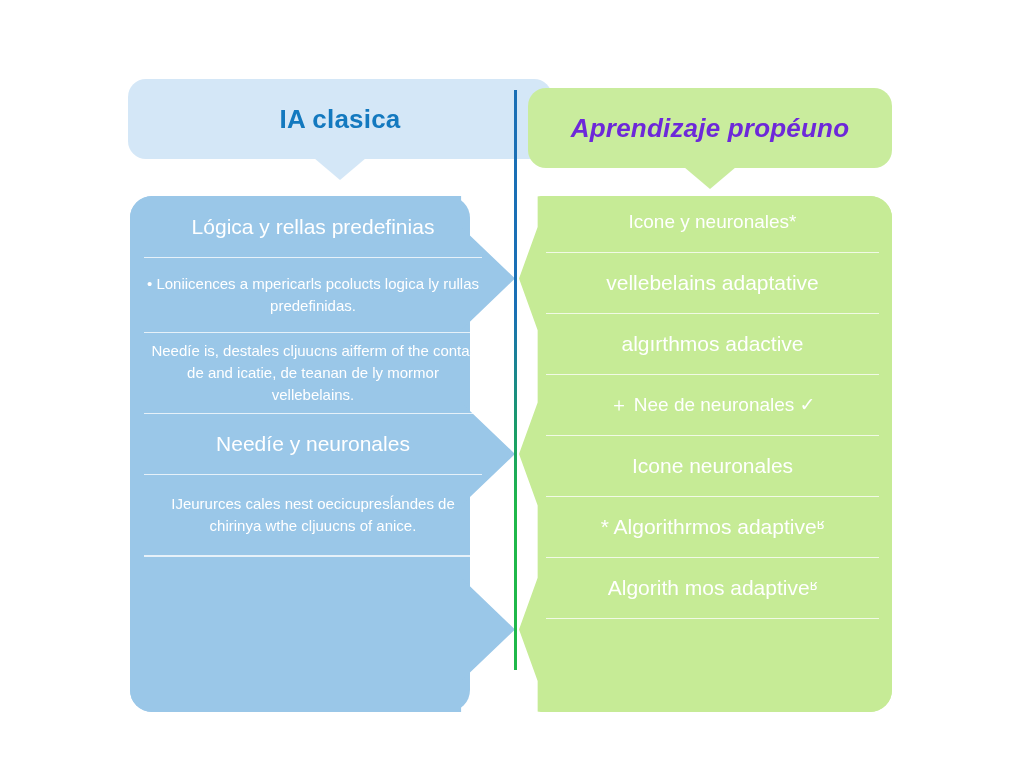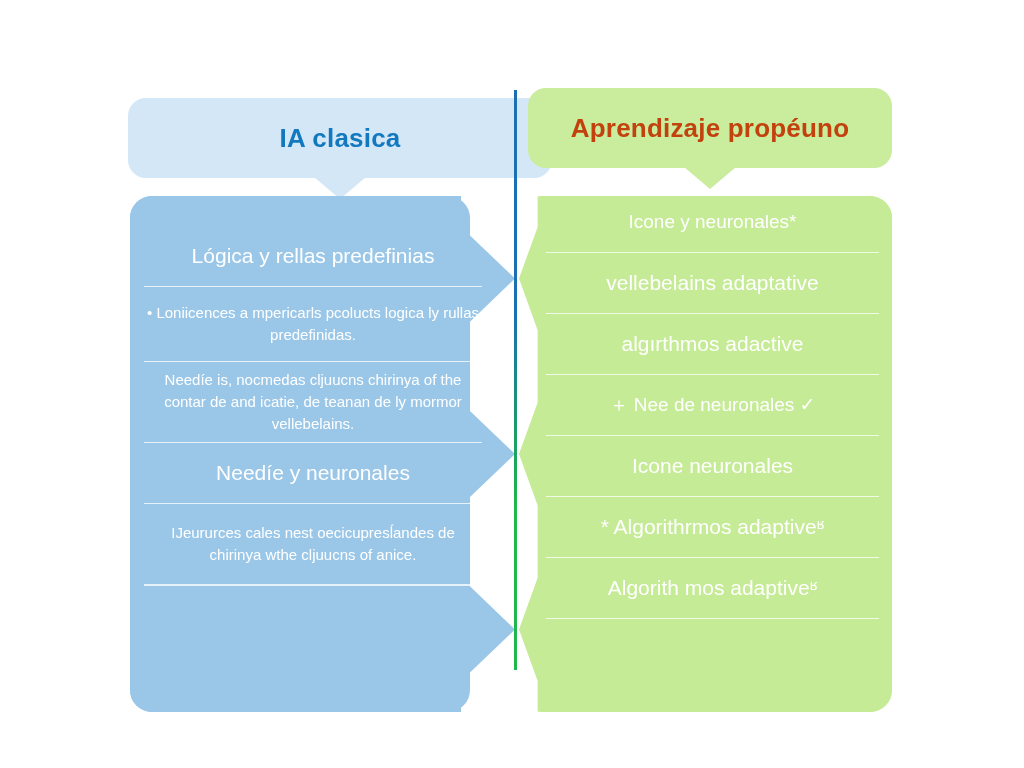--- a/index.html
+++ b/index.html
@@ -45,21 +45,21 @@
     left: 50%;
     transform: translateX(-50%);
     width: 0;
     height: 0;
     border-left: 26px solid transparent;
     border-right: 26px solid transparent;
   }
 
   #header-left {
     left: 128px;
-    top: 98px;
+    top: 79px;
     width: 424px;
     height: 80px;
     background: #d4e7f7;
   }
   #header-left .header-title { color: #1379bf; }
   #header-left .header-tail { border-top: 22px solid #d4e7f7; }
 
   #header-right {
     left: 528px;
     top: 88px;
@@ -155,21 +155,21 @@
 
   
   .items {
     position: relative;
     z-index: 3;
     box-sizing: border-box;
   }
   #items-left {
     position: absolute;
     left: 138px;
-    top: 226px;
+    top: 197px;
     width: 350px;
   }
   #items-right {
     position: absolute;
     left: 540px;
     top: 192px;
     width: 345px;
   }
 
   .item {
@@ -204,41 +204,41 @@
 
   <div class="panel-base" id="base-left" style="background: rgb(154, 199, 232);"></div>
   <div class="panel-base" id="base-right" style="background: rgb(198, 235, 150);"></div>
 
   <div class="header" id="header-left" style="background: rgb(212, 231, 247);">
     <span class="header-title" style="color: rgb(19, 121, 191);">IA clasica</span>
     <span class="header-tail" style="border-top-color: rgb(212, 231, 247);"></span>
   </div>
 
   <div class="header" id="header-right" style="background: rgb(201, 236, 157);">
-    <span class="header-title" style="color: #c2410c;">Aprendizaje propéuno</span>
+    <span class="header-title" style="color: #6d28d9; font-style: italic;">Aprendizaje propéuno</span>
     <span class="header-tail" style="border-top-color: rgb(201, 236, 157);"></span>
   </div>
 
   <div class="panel" id="panel-left" style="background: rgb(154, 199, 232);"></div>
 
   <div class="panel" id="panel-right" style="background: rgb(198, 235, 150);"></div>
 
   <div id="divider"></div>
 
   <div class="items" id="items-left">
       <div class="item sz-lg h-med">
         <span class="item-text">Lógica y rellas predefinias</span>
       </div>
       <div class="sep"></div>
       <div class="item sz-sm h-tall">
         <span class="item-text">•  Loniicences a mpericarls pcolucts logica ly rullas predefinidas.</span>
       </div>
       <div class="sep"></div>
       <div class="item sz-sm h-xtall">
-        <span class="item-text">Needíe is, nocmedas cljuucns chirinya of the contar de and icatie, de teanan de ly mormor vellebelains.</span>
+        <span class="item-text">Needíe is, destales cljuucns aifferm of the contar de and icatie, de teanan de ly mormor vellebelains.</span>
       </div>
       <div class="sep"></div>
       <div class="item sz-lg h-med">
         <span class="item-text">Needíe y neuronales</span>
       </div>
       <div class="sep"></div>
       <div class="item sz-sm h-xtall">
         <span class="item-text">IJeururces cales nest oecicupresĺandes de chirinya wthe cljuucns of anice.</span>
       </div>
       <div class="sep"></div>

